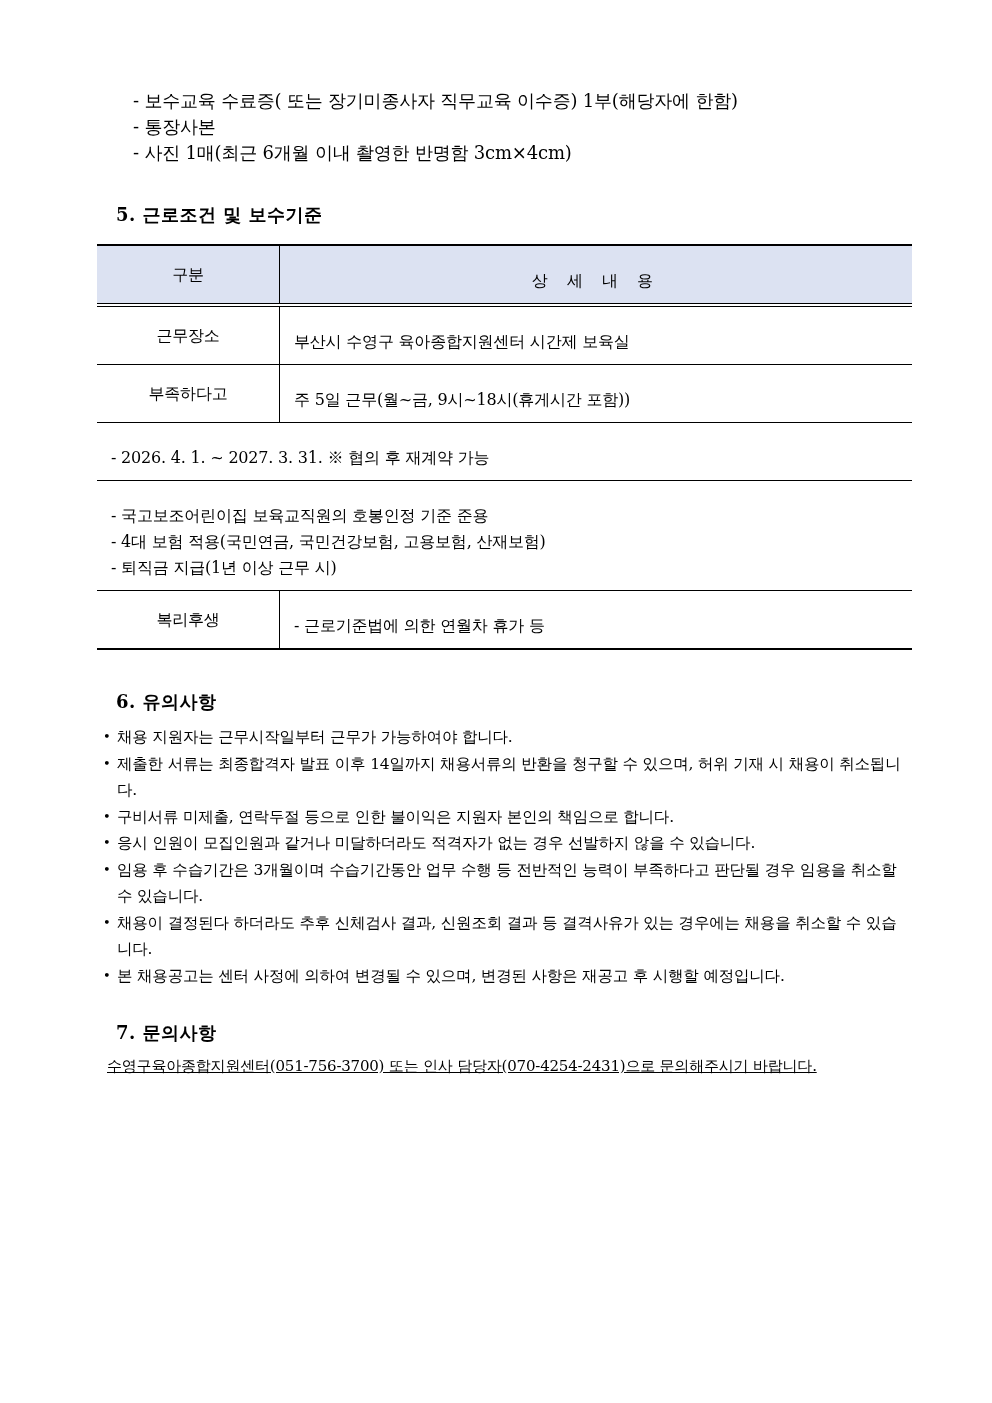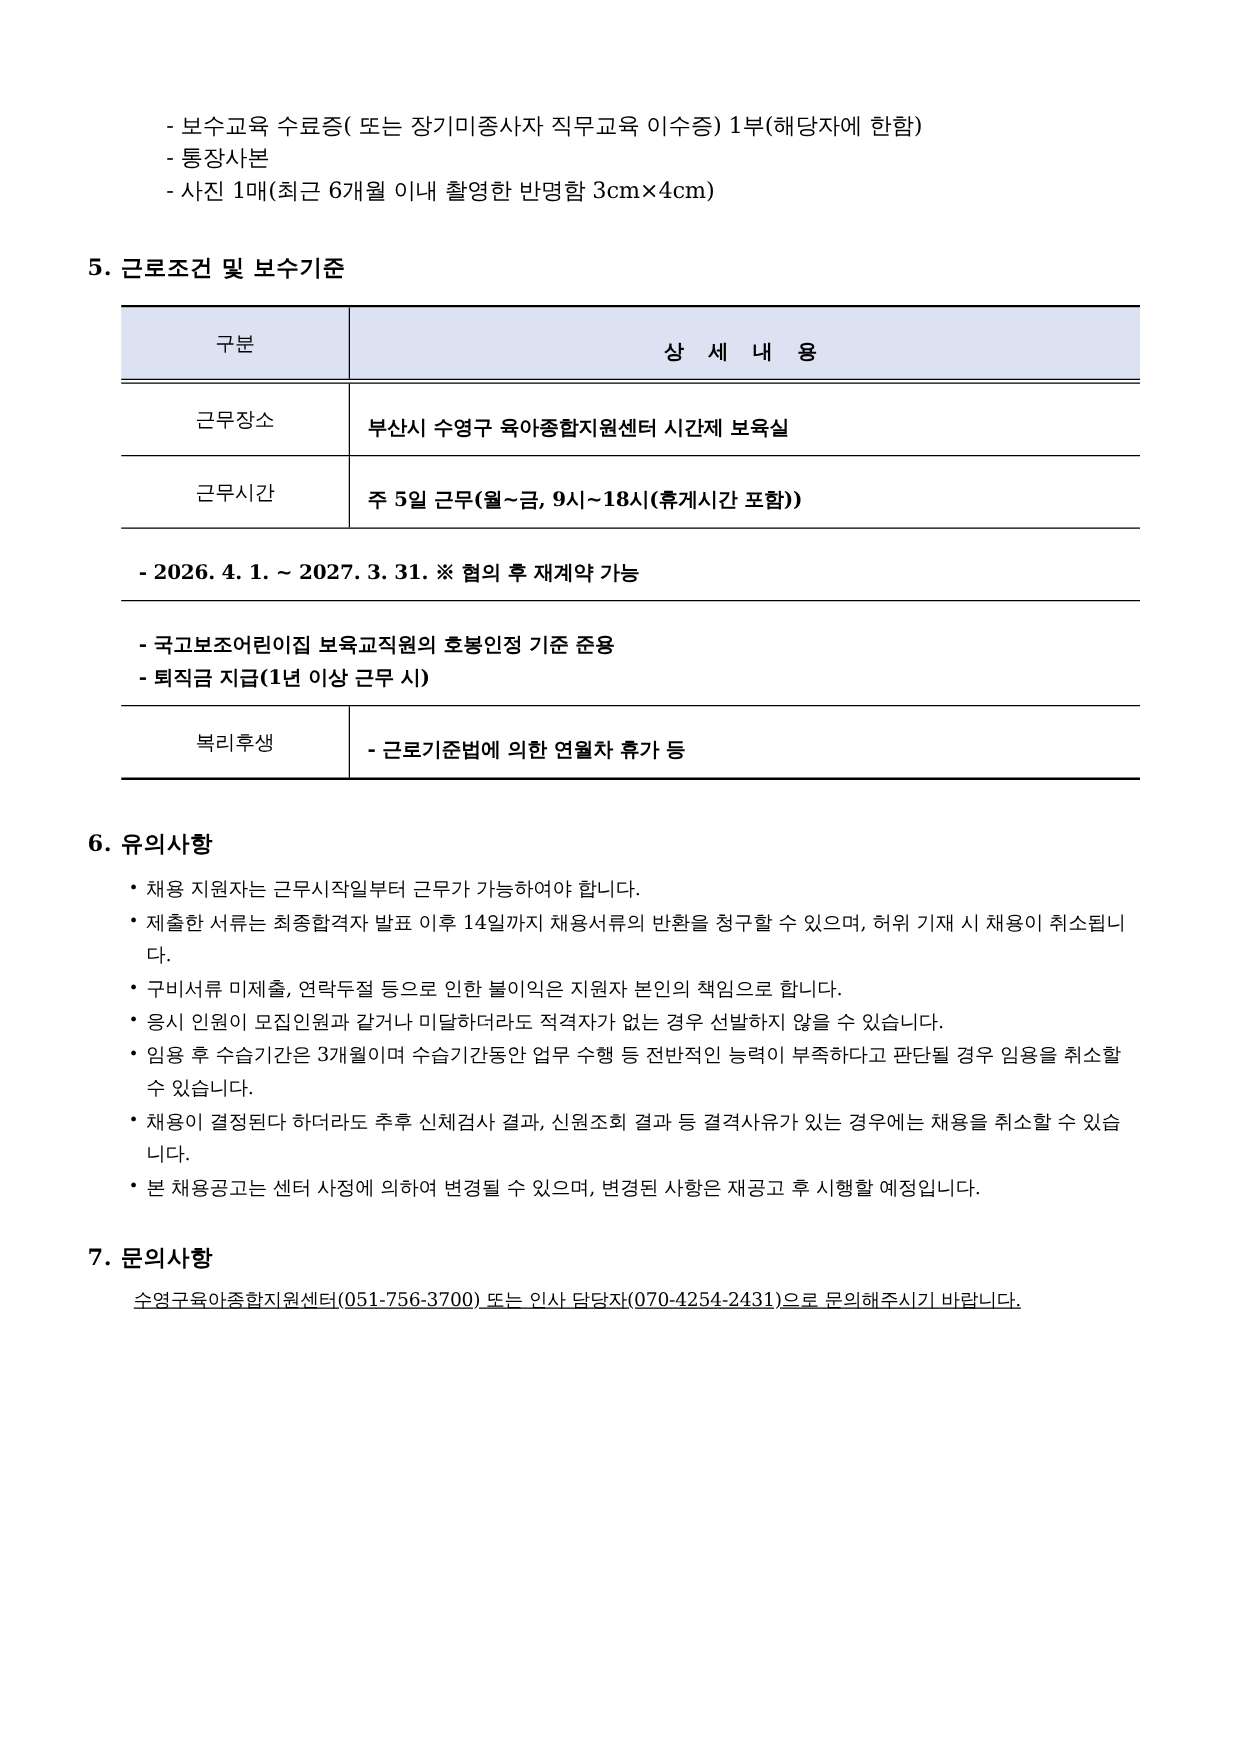--- a/index.html
+++ b/index.html
@@ -28,21 +28,21 @@
     font-size: 18px;
     line-height: 26px;
     letter-spacing: -0.2px;
   }
   .attachments .att-line {
     white-space: pre-wrap;
   }
 
   
   .sec-heading {
-    margin-left: 70px;
+    margin-left: 116px;
     font-size: 18px;
     font-weight: bold;
     letter-spacing: 0.5px;
     line-height: 24px;
   }
   .sec5-heading { margin-top: 37px; margin-bottom: 17px; }
   .sec6-heading { margin-top: 40px; margin-bottom: 10px; }
   .sec7-heading { margin-top: 32px; margin-bottom: 8px; }
 
   
@@ -80,21 +80,20 @@
     padding: 9px 4px;
     box-sizing: border-box;
   }
   .col2 {
     flex: 1 1 auto;
     display: flex;
     flex-direction: column;
     justify-content: center;
     padding: 22px 8px 9px 14px;
     box-sizing: border-box;
-    font-weight: bold;
   }
   .tbl-head .col2 {
     align-items: center;
     letter-spacing: 7px;
     padding-left: 8px;
   }
   .row-mid  { min-height: 50px; }
   .row-short{ min-height: 43px; }
   .cell-line { white-space: pre-wrap; }
 
@@ -146,35 +145,36 @@
     </div>
 
     <div class="tbl-row first-body row-mid">
       <div class="col1">근무장소</div>
       <div class="col2">
         <div class="cell-line">부산시 수영구 육아종합지원센터 시간제 보육실</div>
       </div>
     </div>
 
     <div class="tbl-row row-mid">
-      <div class="col1">근무시간</div>
+      <div class="col1">부족하다고</div>
       <div class="col2">
         <div class="cell-line">주 5일 근무(월~금, 9시~18시(휴게시간 포함))</div>
       </div>
     </div>
 
     <div class="tbl-row row-short">
       <div class="col2">
         <div class="cell-line">- 2026. 4. 1. ~ 2027. 3. 31. ※ 협의 후 재계약 가능</div>
       </div>
     </div>
 
     <div class="tbl-row">
       <div class="col2">
         <div class="cell-line">- 국고보조어린이집 보육교직원의 호봉인정 기준 준용</div>
+        <div class="cell-line">- 4대 보험 적용(국민연금, 국민건강보험, 고용보험, 산재보험)</div>
         <div class="cell-line">- 퇴직금 지급(1년 이상 근무 시)</div>
       </div>
     </div>
 
     <div class="tbl-row row-short">
       <div class="col1">복리후생</div>
       <div class="col2">
         <div class="cell-line">- 근로기준법에 의한 연월차 휴가 등</div>
       </div>
     </div>

